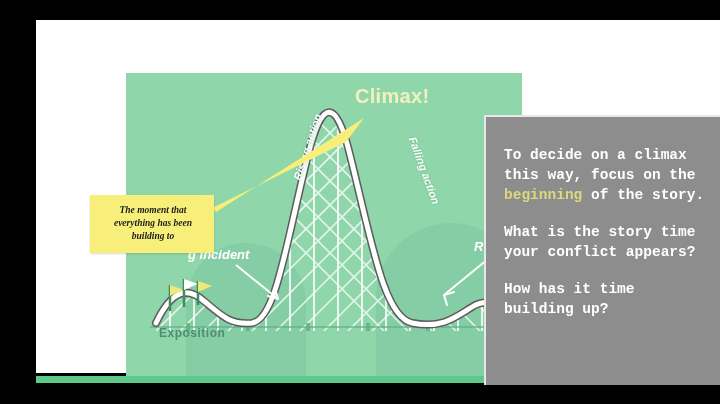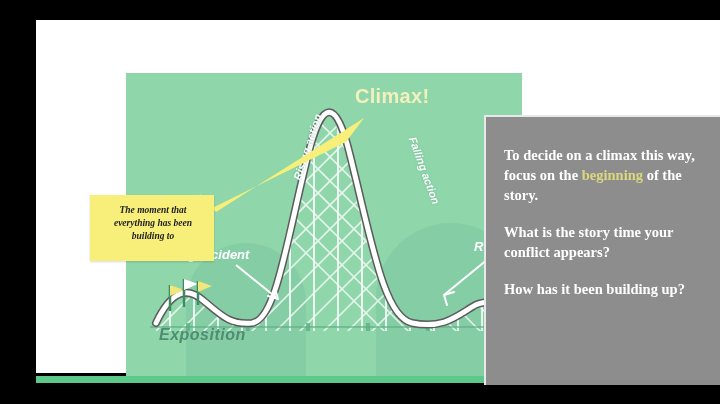--- a/index.html
+++ b/index.html
@@ -16,46 +16,46 @@
   
   #chart-panel{position:absolute;left:90px;top:53px;width:396px;height:310px;background:#8fd6ab;overflow:hidden;}
 
   
   .ghost{position:absolute;background:rgba(125,200,160,0.55);}
 
   svg.coaster{position:absolute;left:0;top:0;width:396px;height:310px;}
 
   
   .chart-label{position:absolute;font-family:"Liberation Sans",sans-serif;color:#4e8d72;font-weight:bold;}
-  #label-exposition{left:33px;top:253px;font-size:16px;letter-spacing:.5px;font-style:italic;}
+  #label-exposition{left:33px;top:253px;font-size:12px;letter-spacing:.5px;}
   #label-denouement{left:363px;top:253px;font-size:19px;letter-spacing:.5px;}
 
   #label-climax{position:absolute;left:205px;top:12px;font-size:20px;font-weight:bold;color:#f2f0bc;
      font-family:"Liberation Sans",sans-serif;letter-spacing:.3px;margin-left:24px;}
 
   .slant{position:absolute;color:#ffffff;font-size:11px;font-style:italic;font-weight:bold;white-space:nowrap;
      text-shadow:0 0 2px rgba(90,160,125,.7);}
   #label-rising{left:165px;top:105px;transform:rotate(-72deg);transform-origin:left top;}
   #label-falling{left:292px;top:62px;transform:rotate(70deg);transform-origin:left top;}
 
   #label-inciting{position:absolute;left:62px;top:174px;color:#ffffff;font-size:13px;font-style:italic;font-weight:bold;white-space:nowrap;}
   #label-resolution{position:absolute;left:348px;top:166px;color:#ffffff;font-size:13px;font-style:italic;font-weight:bold;white-space:nowrap;}
 
   
-  #callout{position:absolute;left:54px;top:175px;width:124px;height:66px;background:#f7ef7a;
+  #callout{position:absolute;left:54px;top:175px;width:124px;height:58px;background:#f7ef7a;
      box-shadow:0 1px 2px rgba(0,0,0,.15);}
   #callout-text{position:absolute;left:8px;top:9px;width:110px;font-size:9.5px;line-height:13px;
      font-style:italic;font-weight:bold;color:#1d1d1d;text-align:center;font-family:"Liberation Serif",serif;}
   svg#callout-tail{position:absolute;left:160px;top:96px;width:170px;height:110px;overflow:visible;}
 
   
   #gray-panel{position:absolute;left:484px;top:115px;width:240px;height:268px;background:#8d8d8d;
      border-top:2px solid #e8e8e8;border-left:2px solid #e8e8e8;}
   #gray-text{position:absolute;left:18px;top:28px;width:205px;color:#ffffff;font-size:14.5px;line-height:20px;
-     font-weight:bold;font-family:Liberation Serif, serif;}
+     font-weight:bold;font-family:Liberation Mono, monospace;}
   #gray-text p{margin:0 0 17px 0;}
   .hl{color:#dcd87e;}
 </style>
 </head>
 <body>
 
 <div id="stage">
 
   <div id="slide">
 
@@ -195,17 +195,17 @@
   </div>
 
   <div id="accent-bar"></div>
 
   <div id="gray-panel">
     <div id="gray-text">
       <p>
         <span>To decide on a climax this way, focus on the </span><span class="hl">beginning</span><span> of the story.</span>
       </p>
       <p>What is the story time your conflict appears?</p>
-      <p>How has it been building up?</p>
+      <p>How has it time building up?</p>
     </div>
   </div>
 
 </div>
 
 </body></html>

